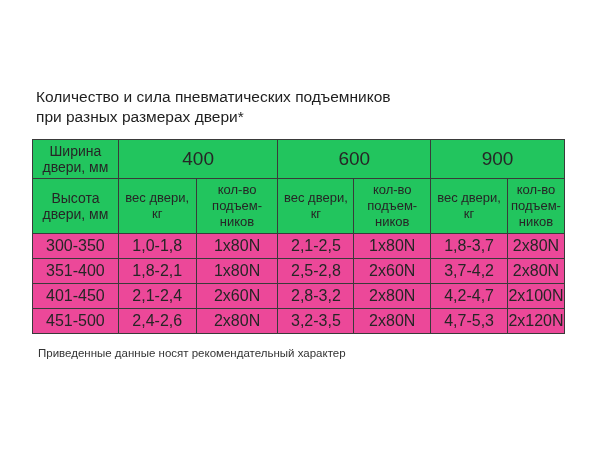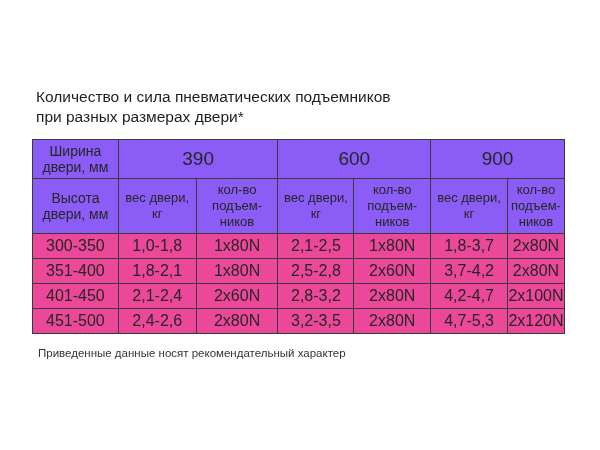--- a/index.html
+++ b/index.html
@@ -14,21 +14,21 @@
   }
   table.spec {
     position: absolute; left: 32px; top: 139px;
     width: 533px; border-collapse: collapse;
     font-size: 14px;
   }
   table.spec td {
     border: 1px solid #3a3a3a; text-align: center; vertical-align: middle;
     padding: 0; color: #262626;
   }
-  table.spec tr.hdr td { background: #8b5cf6; }
+  table.spec tr.hdr td { background: #22c55e; }
   tr.r1 td { height: 38px; }
   tr.r2 td { height: 54px; line-height: 16px; }
   tr.body td { height: 24px; font-size: 16px; background: #ec4899; }
   td.big { font-size: 19px; }
   td.sm { font-size: 13px; line-height: 16px; }
   .note {
     position: absolute; left: 38px; top: 347px;
     font-size: 11.5px; color: #333;
   }
 </style>
@@ -46,21 +46,21 @@
       <col style="width:78px">
       <col style="width:82px">
     <col style="width:76px">
       <col style="width:77px">
       <col style="width:77px">
       <col style="width:57px">
   </colgroup>
   <tbody>
       <tr class="hdr r1">
     <td class="sm" style="font-size:14px">Ширина двери, мм</td>
-    <td colspan="2" class="big">390</td>
+    <td colspan="2" class="big">400</td>
     <td colspan="2" class="big">600</td>
     <td colspan="2" class="big">900</td>
   </tr>
   <tr class="hdr r2">
     <td style="font-size:14px">Высота двери, мм</td>
     <td class="sm">вес двери, кг</td>
     <td class="sm">кол-во подъем- ников</td>
     <td class="sm">вес двери, кг</td>
     <td class="sm">кол-во подъем- ников</td>
     <td class="sm">вес двери, кг</td>

